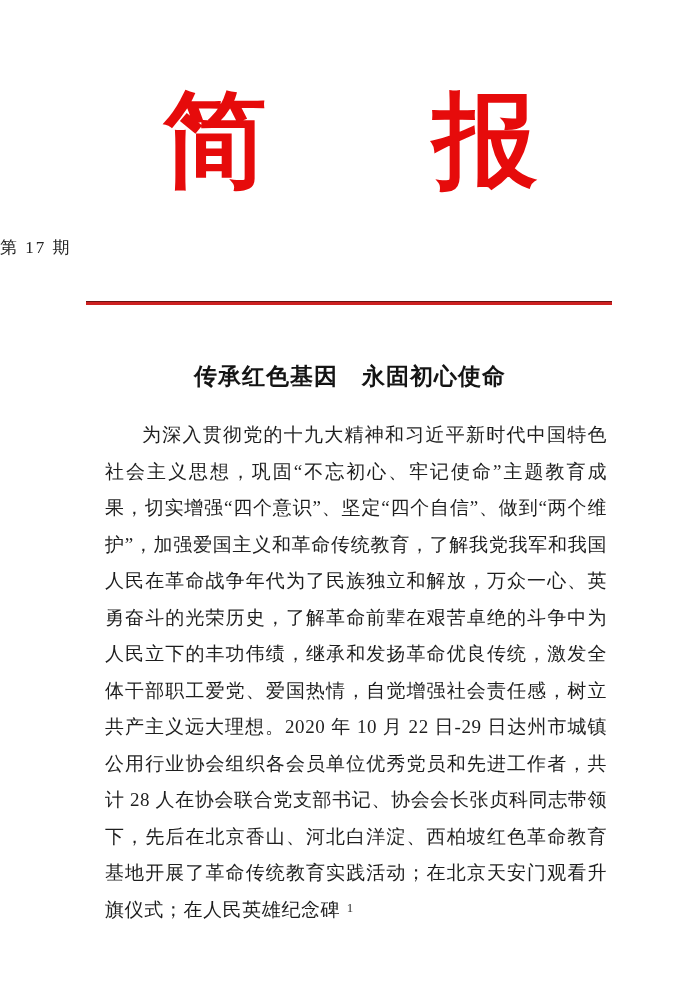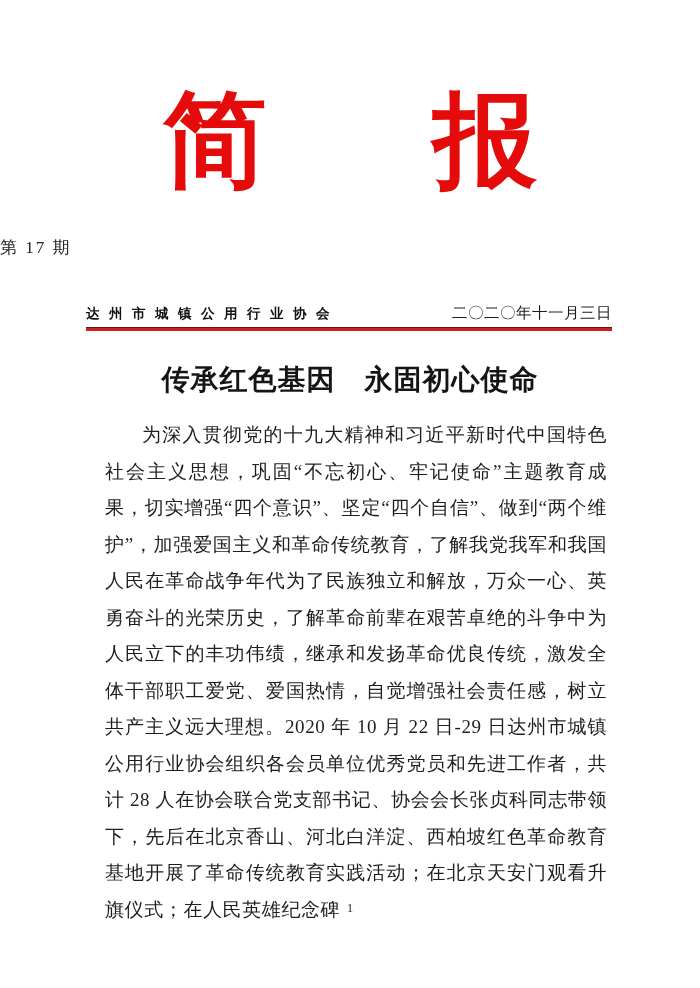--- a/index.html
+++ b/index.html
@@ -80,21 +80,21 @@
     background: linear-gradient(to bottom, #6e1111 0px, #6e1111 1px, #cd2020 1px, #cd2020 100%);
   }
   
   .article-title {
     position: absolute;
     top: 361px;
     left: 0;
     right: 0;
     margin: 0;
     text-align: center;
-    font-size: 28px;
+    font-size: 23px;
     font-weight: bold;
     letter-spacing: 1px;
     color: #141414;
   }
   
   .article-body {
     position: absolute;
     top: 417px;
     left: 105px;
     width: 502px;
@@ -124,24 +124,20 @@
 <div class="page">
 
   <div class="masthead-title">
     <span>简</span>
     <span>报</span>
   </div>
 
   <div class="issue-label">第 17 期</div>
 
   <div class="org-block">
-    <div class="org-row">
-      <span class="org-association">达州市城镇公用行业协会</span>
-      <span class="issue-date">二〇二〇年十一月三日</span>
-    </div>
     <div class="red-rule"></div>
   </div>
 
   <h1 class="article-title">传承红色基因　永固初心使命</h1>
 
   <p class="article-body">为深入贯彻党的十九大精神和习近平新时代中国特色社会主义思想，巩固“不忘初心、牢记使命”主题教育成果，切实增强“四个意识”、坚定“四个自信”、做到“两个维护”，加强爱国主义和革命传统教育，了解我党我军和我国人民在革命战争年代为了民族独立和解放，万众一心、英勇奋斗的光荣历史，了解革命前辈在艰苦卓绝的斗争中为人民立下的丰功伟绩，继承和发扬革命优良传统，激发全体干部职工爱党、爱国热情，自觉增强社会责任感，树立共产主义远大理想。2020 年 10 月 22 日-29 日达州市城镇公用行业协会组织各会员单位优秀党员和先进工作者，共计 28 人在协会联合党支部书记、协会会长张贞科同志带领下，先后在北京香山、河北白洋淀、西柏坡红色革命教育基地开展了革命传统教育实践活动；在北京天安门观看升旗仪式；在人民英雄纪念碑</p>
 
   <div class="page-number">1</div>
 
 </div>

